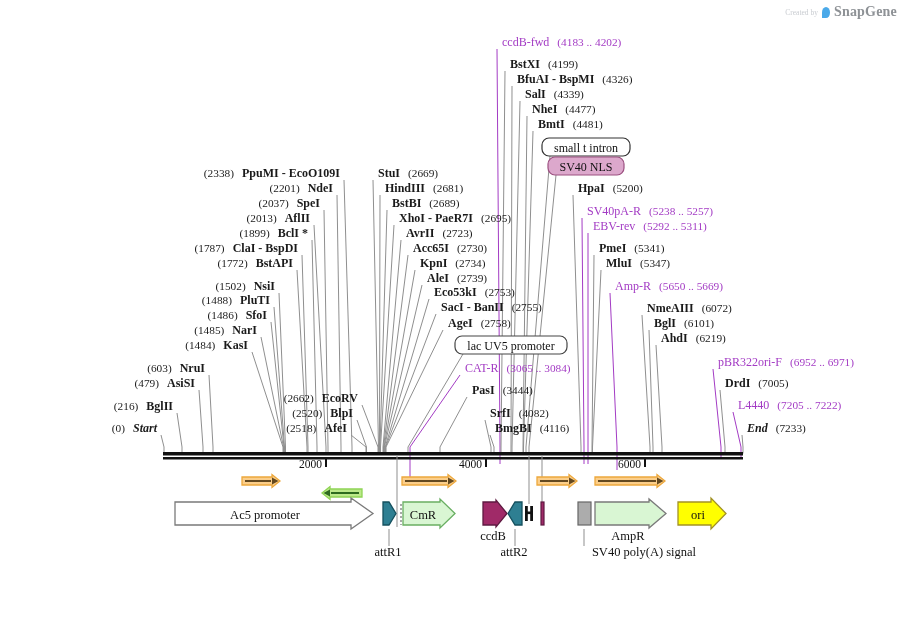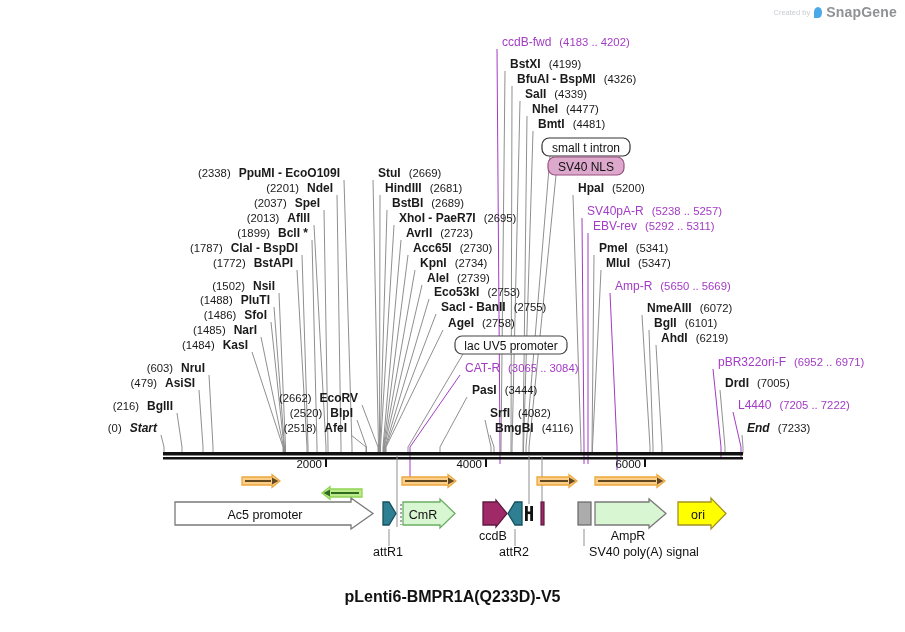--- a/index.html
+++ b/index.html
@@ -1,17 +1,17 @@
 <!DOCTYPE html>
 <html><head>
 <meta charset="utf-8">
 <style>
   html,body{margin:0;padding:0;background:#ffffff;}
   .stage{position:relative;width:905px;height:632px;background:#fff;overflow:hidden;
-         font-family:Liberation Sans, sans-serif;}
+         font-family:Liberation Serif, serif;}
   .credit{position:absolute;top:4px;right:8px;display:flex;align-items:center;gap:4px;}
   .credit .prefix{font-size:7.5px;color:#c9ccd1;}
   .credit .pin{width:8px;height:11px;background:#4aa9e9;border-radius:50% 50% 50% 0;
                transform:rotate(0deg);display:inline-block;}
   .credit .brand{font-size:14px;color:#8e9296;font-weight:600;letter-spacing:.2px;}
   svg{position:absolute;left:0;top:0;}
   .title-block{position:absolute;left:0;top:588px;width:905px;text-align:center;}
   .title-block .name{font-size:16px;font-weight:bold;color:#111;}
   .title-block .size{font-size:11.5px;color:#222;margin-top:2px;}
 </style>
@@ -188,15 +188,14 @@
       <line x1="515" y1="529" x2="515" y2="546" stroke="#8f8f8f" stroke-width="1"></line>
       <line x1="584" y1="529" x2="584" y2="546" stroke="#8f8f8f" stroke-width="1"></line>
       <text x="388" y="556" text-anchor="middle" font-size="12.5" fill="#111">attR1</text>
       <text x="493" y="540" text-anchor="middle" font-size="12.5" fill="#111">ccdB</text>
       <text x="514" y="556" text-anchor="middle" font-size="12.5" fill="#111">attR2</text>
       <text x="628" y="540" text-anchor="middle" font-size="12.5" fill="#111">AmpR</text>
       <text x="644" y="556" text-anchor="middle" font-size="12.5" fill="#111">SV40 poly(A) signal</text>
     </svg>
 
   <div class="title-block">
-    <div class="name">pLenti6-BMPR1A(Q233D)-V5</div>
   </div>
 </div>
 
 </body></html>

